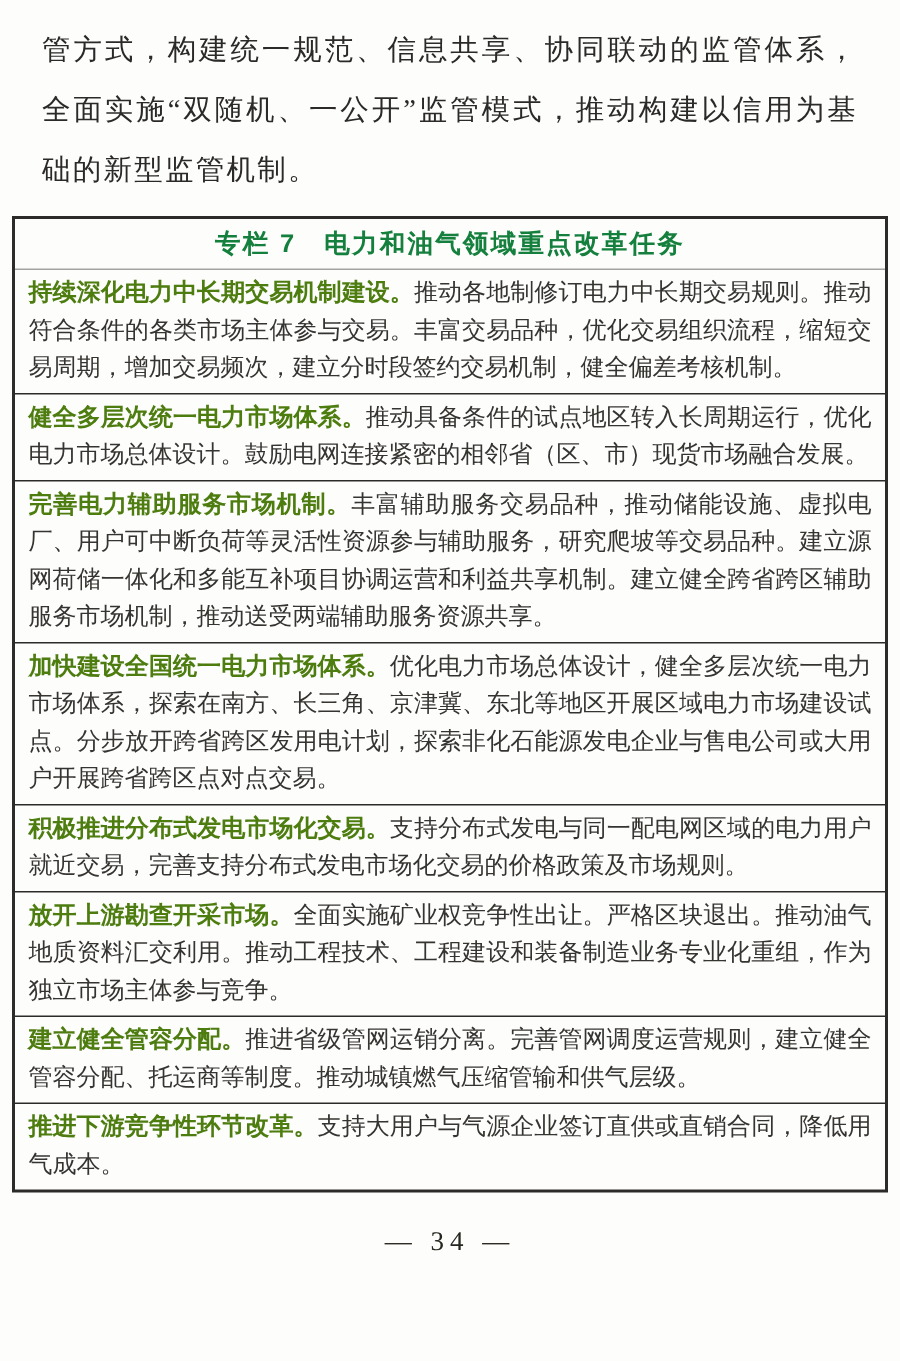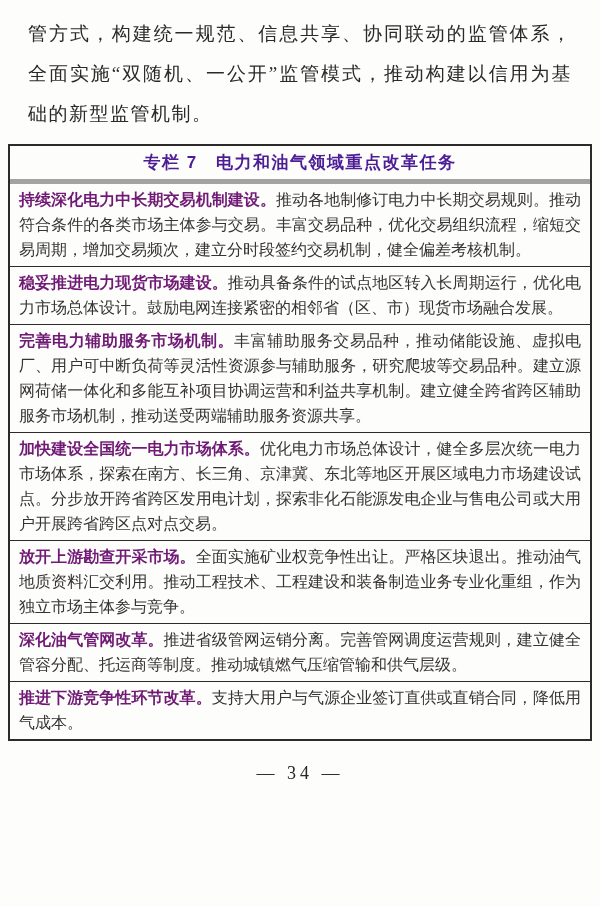--- a/index.html
+++ b/index.html
@@ -30,38 +30,38 @@
     background: #fdfdfc;
   }
   .panel-title {
     text-align: center;
     font-family: "Liberation Sans", "DejaVu Sans", sans-serif;
     font-weight: bold;
     font-size: 17px;
     line-height: 24px;
     padding: 5px 4px 4px 4px;
     letter-spacing: 1.5px;
-    color: #4c1d95;
-    border-bottom: 5px solid #a3a3a3;
+    color: #15803d;
+    border-bottom: 1px solid #a3a3a3;
   }
   .panel-row {
     padding: 3px 9px 4px 9px;
     font-size: 16px;
     line-height: 25px;
     text-align: justify;
     text-justify: inter-ideograph;
     color: #363430;
   }
   .panel-row + .panel-row {
     border-top: 1px solid #2c2b29;
   }
   .task-lead {
     font-family: "Liberation Sans", "DejaVu Sans", sans-serif;
     font-weight: bold;
-    color: #701a75;
+    color: #4d7c0f;
   }
   .page-number {
     text-align: center;
     font-size: 18px;
     letter-spacing: 4px;
     margin-top: 22px;
     color: #26251f;
   }
 </style>
 </head>
@@ -71,33 +71,36 @@
 
   <p class="intro">管方式，构建统一规范、信息共享、协同联动的监管体系，全面实施“双随机、一公开”监管模式，推动构建以信用为基础的新型监管机制。</p>
 
   <div class="panel">
     <div class="panel-title">专栏 7　电力和油气领域重点改革任务</div>
 
     <div class="panel-row">
       <span class="task-lead">持续深化电力中长期交易机制建设。</span><span class="task-body">推动各地制修订电力中长期交易规则。推动符合条件的各类市场主体参与交易。丰富交易品种，优化交易组织流程，缩短交易周期，增加交易频次，建立分时段签约交易机制，健全偏差考核机制。</span>
     </div>
     <div class="panel-row">
-      <span class="task-lead">稳妥推进电力现货市场建设。</span><span class="task-body">推动具备条件的试点地区转入长周期运行，优化电力市场总体设计。鼓励电网连接紧密的相邻省（区、市）现货市场融合发展。</span>
+      <span class="task-lead">健全多层次统一电力市场体系。</span><span class="task-body">推动具备条件的试点地区转入长周期运行，优化电力市场总体设计。鼓励电网连接紧密的相邻省（区、市）现货市场融合发展。</span>
     </div>
     <div class="panel-row">
       <span class="task-lead">完善电力辅助服务市场机制。</span><span class="task-body">丰富辅助服务交易品种，推动储能设施、虚拟电厂、用户可中断负荷等灵活性资源参与辅助服务，研究爬坡等交易品种。建立源网荷储一体化和多能互补项目协调运营和利益共享机制。建立健全跨省跨区辅助服务市场机制，推动送受两端辅助服务资源共享。</span>
     </div>
     <div class="panel-row">
       <span class="task-lead">加快建设全国统一电力市场体系。</span><span class="task-body">优化电力市场总体设计，健全多层次统一电力市场体系，探索在南方、长三角、京津冀、东北等地区开展区域电力市场建设试点。分步放开跨省跨区发用电计划，探索非化石能源发电企业与售电公司或大用户开展跨省跨区点对点交易。</span>
     </div>
     <div class="panel-row">
+      <span class="task-lead">积极推进分布式发电市场化交易。</span><span class="task-body">支持分布式发电与同一配电网区域的电力用户就近交易，完善支持分布式发电市场化交易的价格政策及市场规则。</span>
+    </div>
+    <div class="panel-row">
       <span class="task-lead">放开上游勘查开采市场。</span><span class="task-body">全面实施矿业权竞争性出让。严格区块退出。推动油气地质资料汇交利用。推动工程技术、工程建设和装备制造业务专业化重组，作为独立市场主体参与竞争。</span>
     </div>
     <div class="panel-row">
-      <span class="task-lead">深化油气管网改革。</span><span class="task-body">推进省级管网运销分离。完善管网调度运营规则，建立健全管容分配、托运商等制度。推动城镇燃气压缩管输和供气层级。</span>
+      <span class="task-lead">建立健全管容分配。</span><span class="task-body">推进省级管网运销分离。完善管网调度运营规则，建立健全管容分配、托运商等制度。推动城镇燃气压缩管输和供气层级。</span>
     </div>
     <div class="panel-row">
       <span class="task-lead">推进下游竞争性环节改革。</span><span class="task-body">支持大用户与气源企业签订直供或直销合同，降低用气成本。</span>
     </div>
   </div>
 
   <div class="page-number">— 34 —</div>
 
 </div>
 

